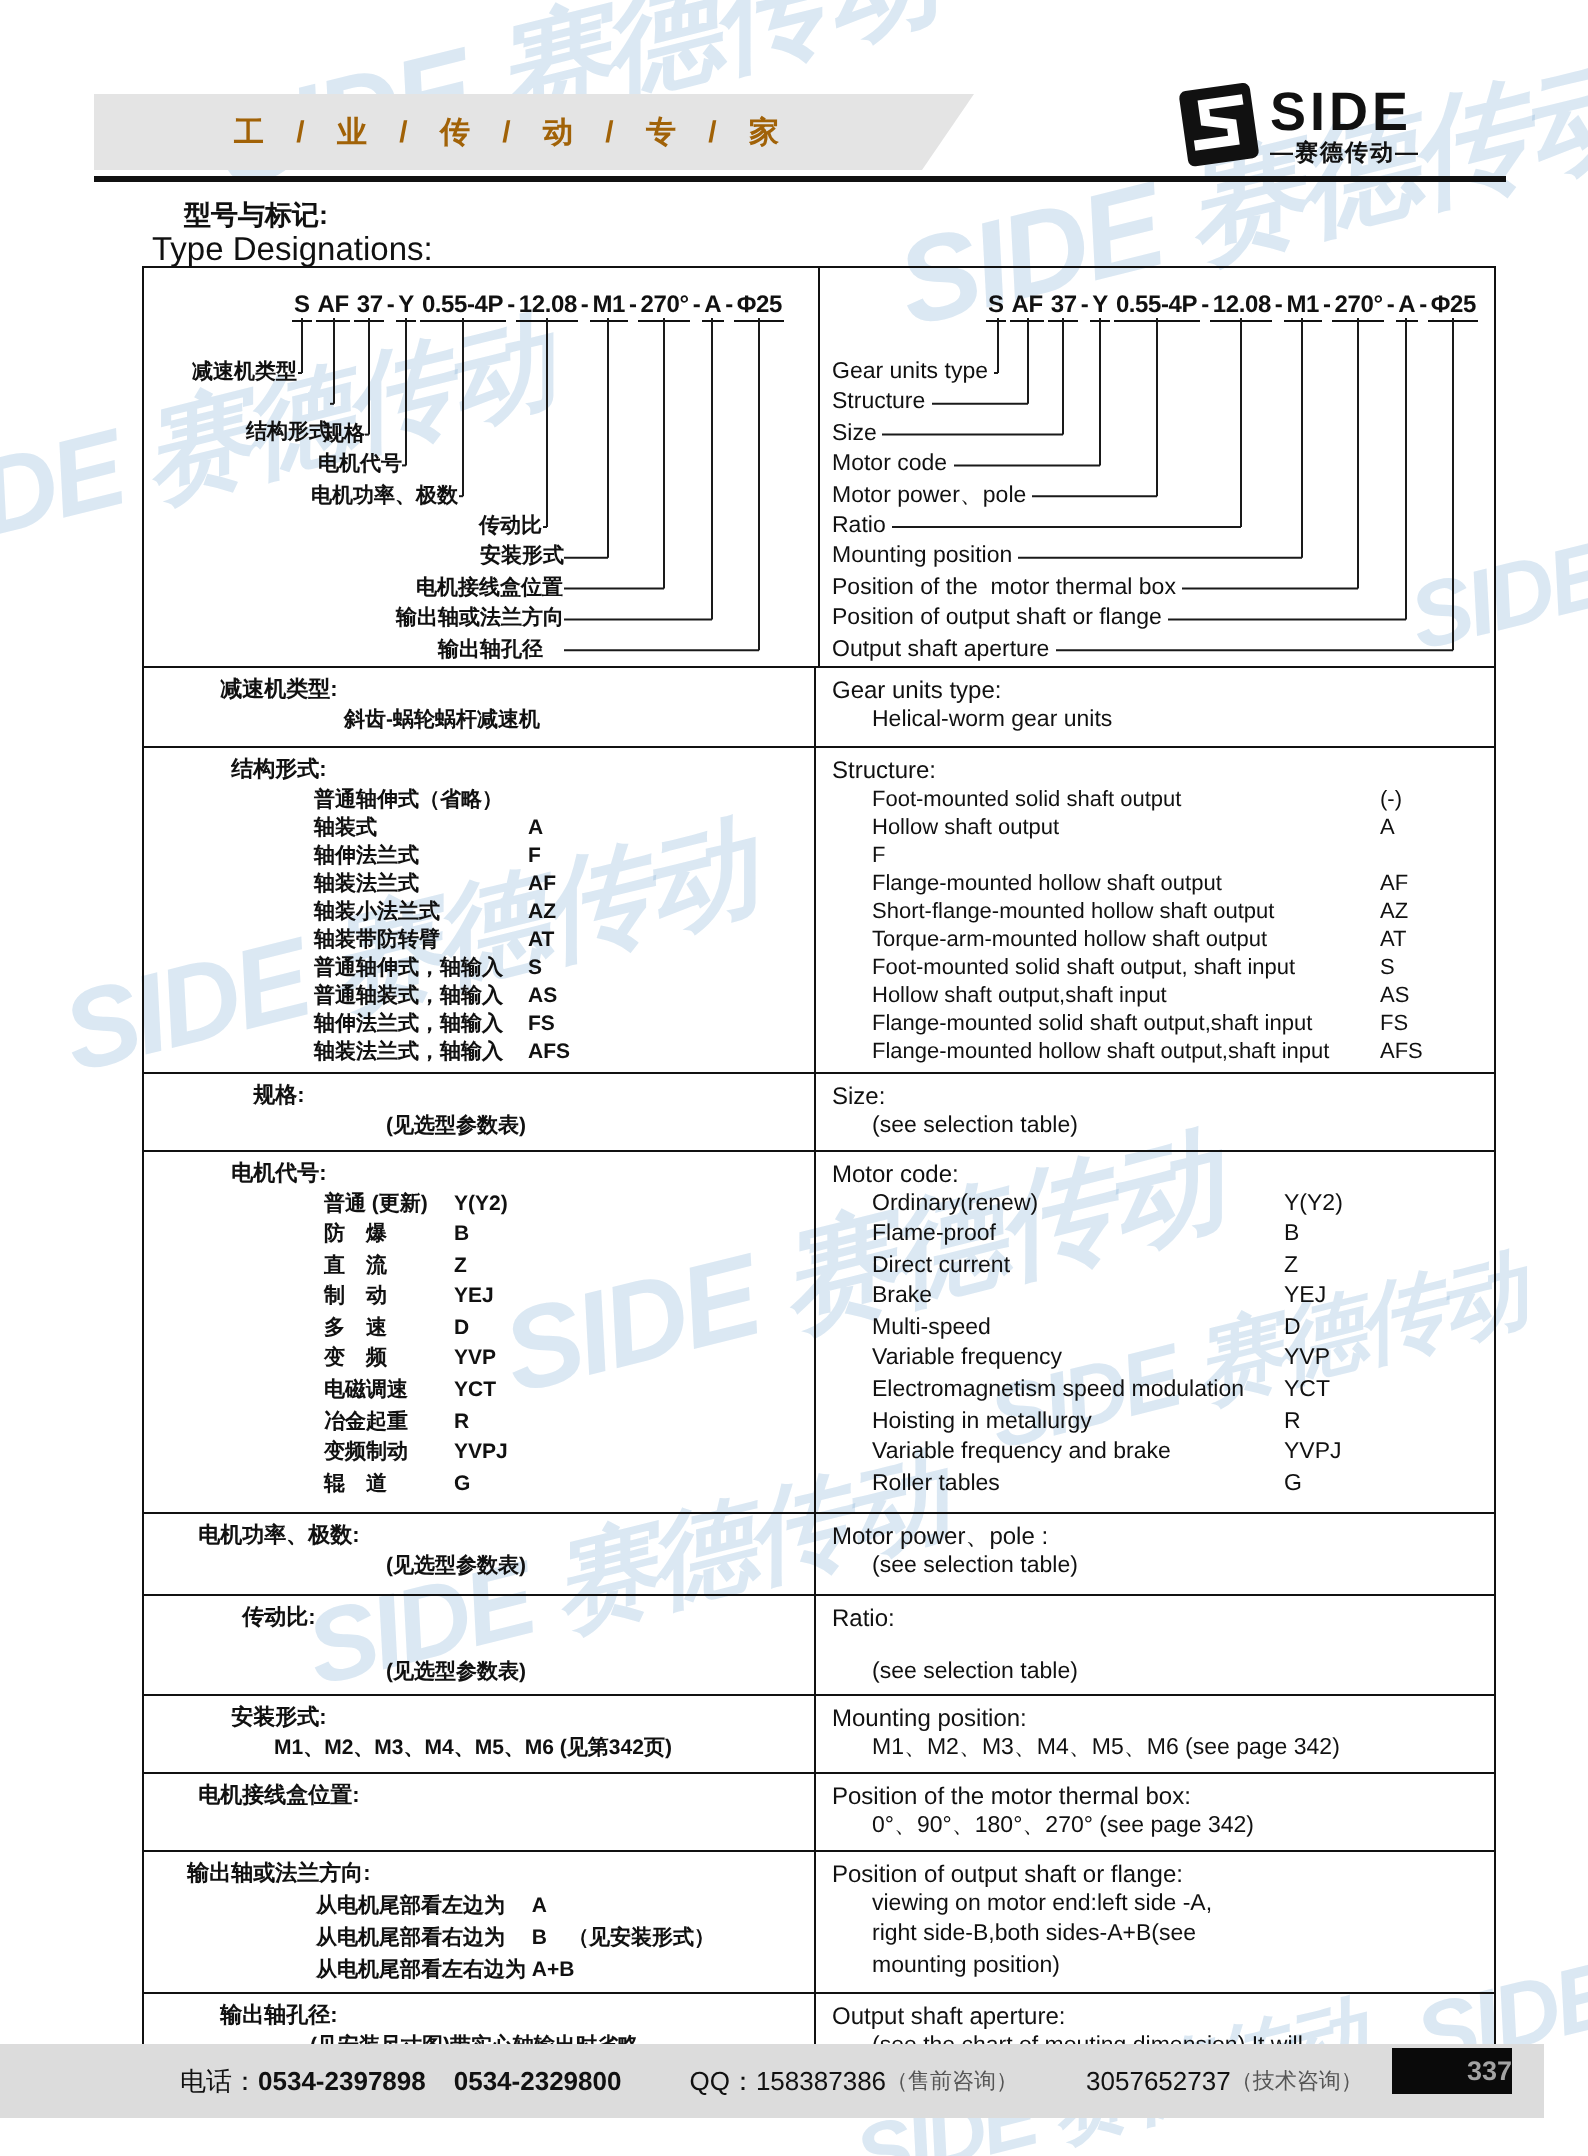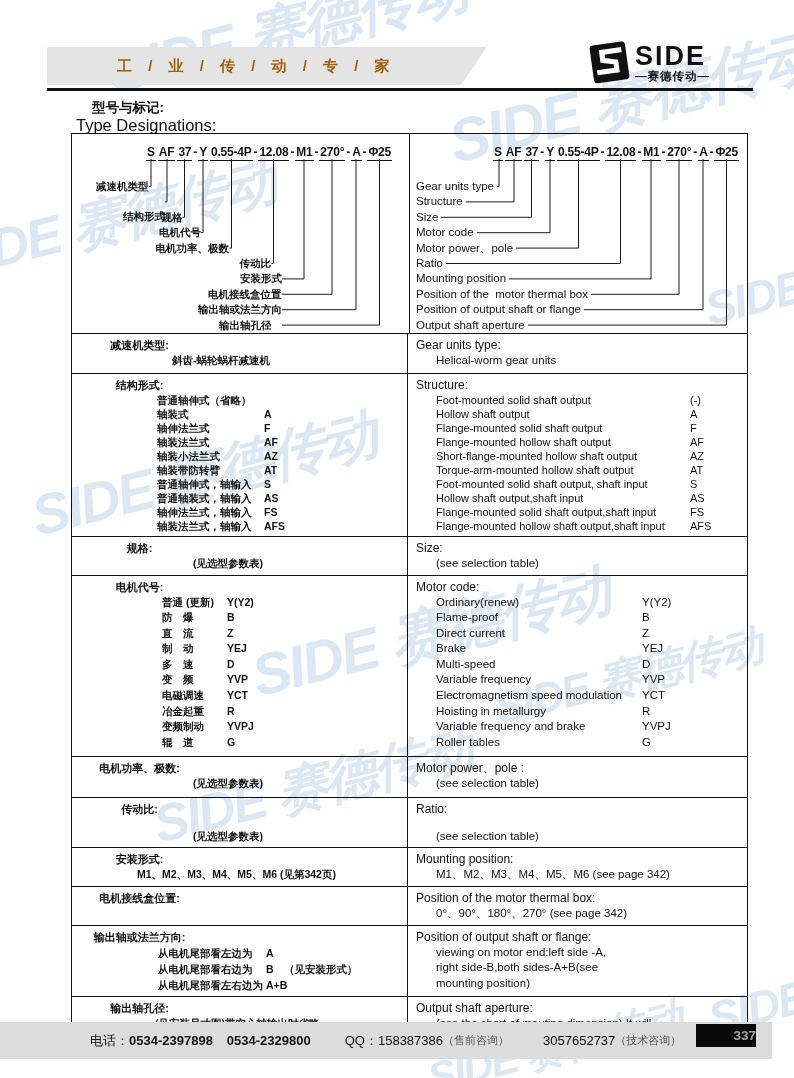--- a/index.html
+++ b/index.html
@@ -209,21 +209,21 @@
             <div class="item"><span class="lbl">轴装带防转臂</span><span class="code">AT</span></div>
             <div class="item"><span class="lbl">普通轴伸式，轴输入</span><span class="code">S</span></div>
             <div class="item"><span class="lbl">普通轴装式，轴输入</span><span class="code">AS</span></div>
             <div class="item"><span class="lbl">轴伸法兰式，轴输入</span><span class="code">FS</span></div>
             <div class="item"><span class="lbl">轴装法兰式，轴输入</span><span class="code">AFS</span></div>
           </div>
           <div class="cell en">
             <div class="hdr">Structure:</div>
             <div class="item"><span class="lbl">Foot-mounted solid shaft output</span><span class="code">(-)</span></div>
             <div class="item"><span class="lbl">Hollow shaft output</span><span class="code">A</span></div>
-            <div class="item"><span class="lbl">Flange-mounted solid shaft output</span><span class="code">F</span></div>
+            <div class="item"><span class="code">F</span></div>
             <div class="item"><span class="lbl">Flange-mounted hollow shaft output</span><span class="code">AF</span></div>
             <div class="item"><span class="lbl">Short-flange-mounted hollow shaft output</span><span class="code">AZ</span></div>
             <div class="item"><span class="lbl">Torque-arm-mounted hollow shaft output</span><span class="code">AT</span></div>
             <div class="item"><span class="lbl">Foot-mounted solid shaft output, shaft input</span><span class="code">S</span></div>
             <div class="item"><span class="lbl">Hollow shaft output,shaft input</span><span class="code">AS</span></div>
             <div class="item"><span class="lbl">Flange-mounted solid shaft output,shaft input</span><span class="code">FS</span></div>
             <div class="item"><span class="lbl">Flange-mounted hollow shaft output,shaft input</span><span class="code">AFS</span></div>
           </div>
         </div>
         <div class="t-row r2">

